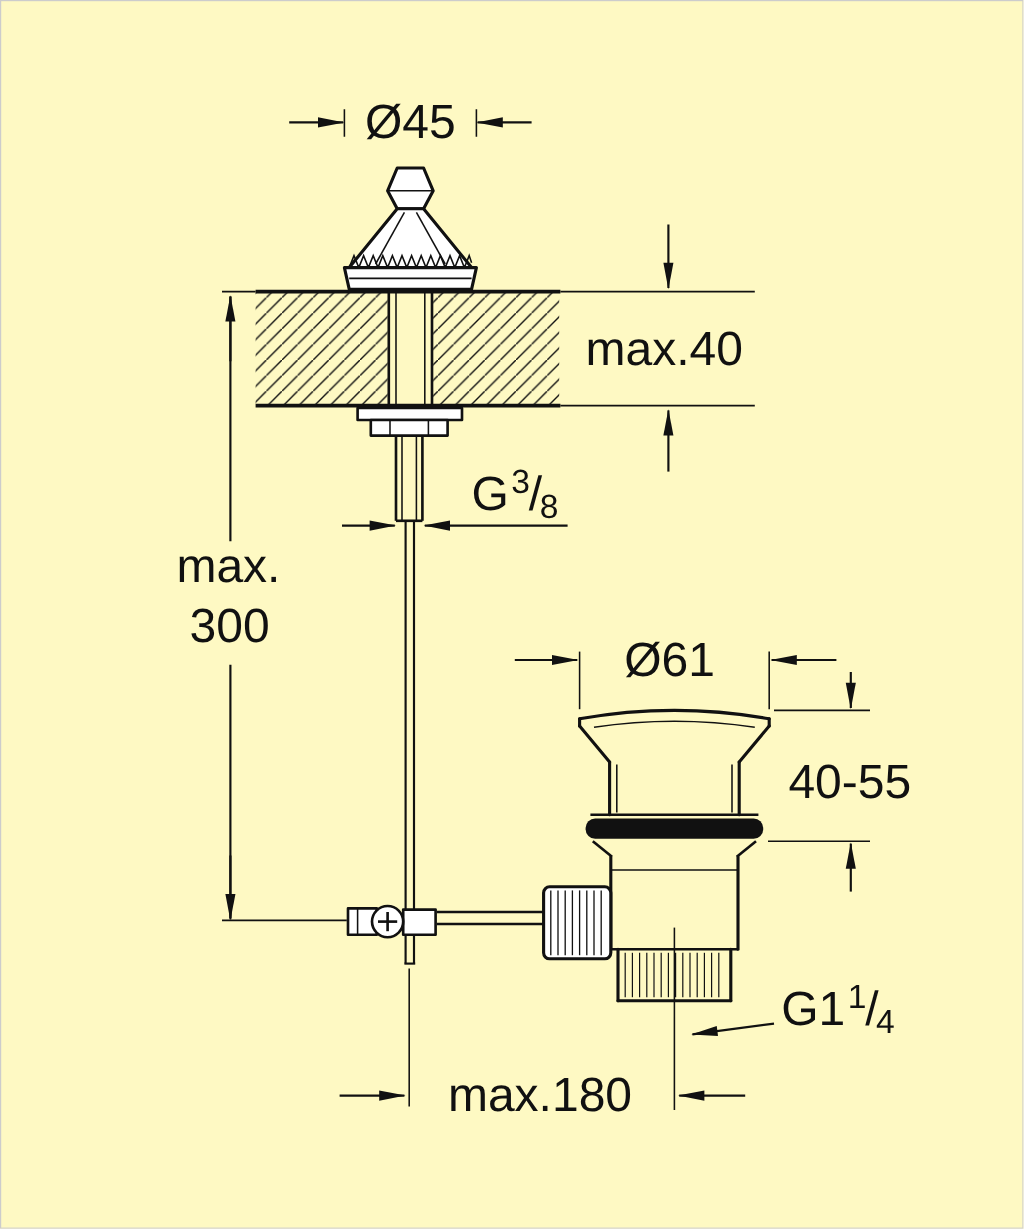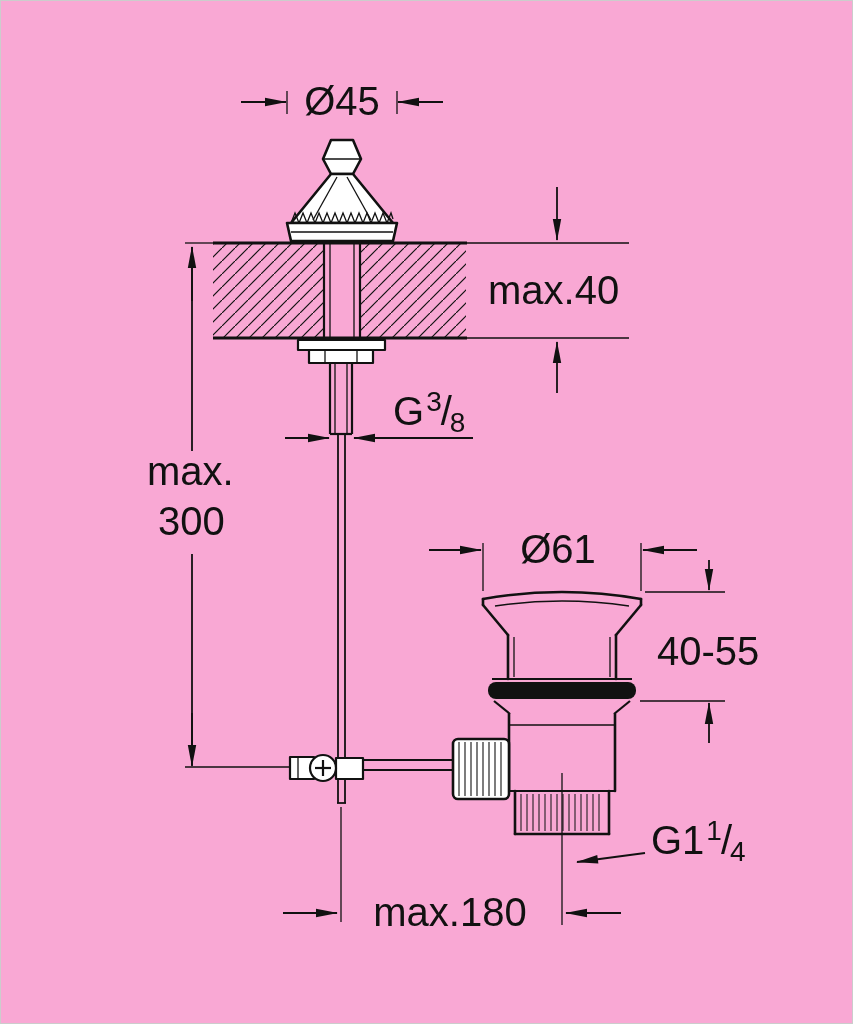--- a/index.html
+++ b/index.html
@@ -1,17 +1,17 @@
 <!DOCTYPE html>
 <html><head>
 <meta charset="utf-8">
 <style>
   html,body{margin:0;padding:0;background:#fff;}
   .frame{
-    width:851px;height:1022px;border:1px solid #cccccc;background:#f9a8d4;
+    width:851px;height:1022px;border:1px solid #cccccc;background:#fef9c3;
     position:relative;overflow:hidden;
   }
   svg{display:block;}
   svg text{
     font-family:"Liberation Sans", sans-serif;
     fill:#111111;
     font-size:40px;
   }
   .obj{stroke:#111111;stroke-width:2.6;fill:none;stroke-linejoin:round;stroke-linecap:round;}
   .obj2{stroke:#111111;stroke-width:2.2;fill:none;stroke-linejoin:round;}

